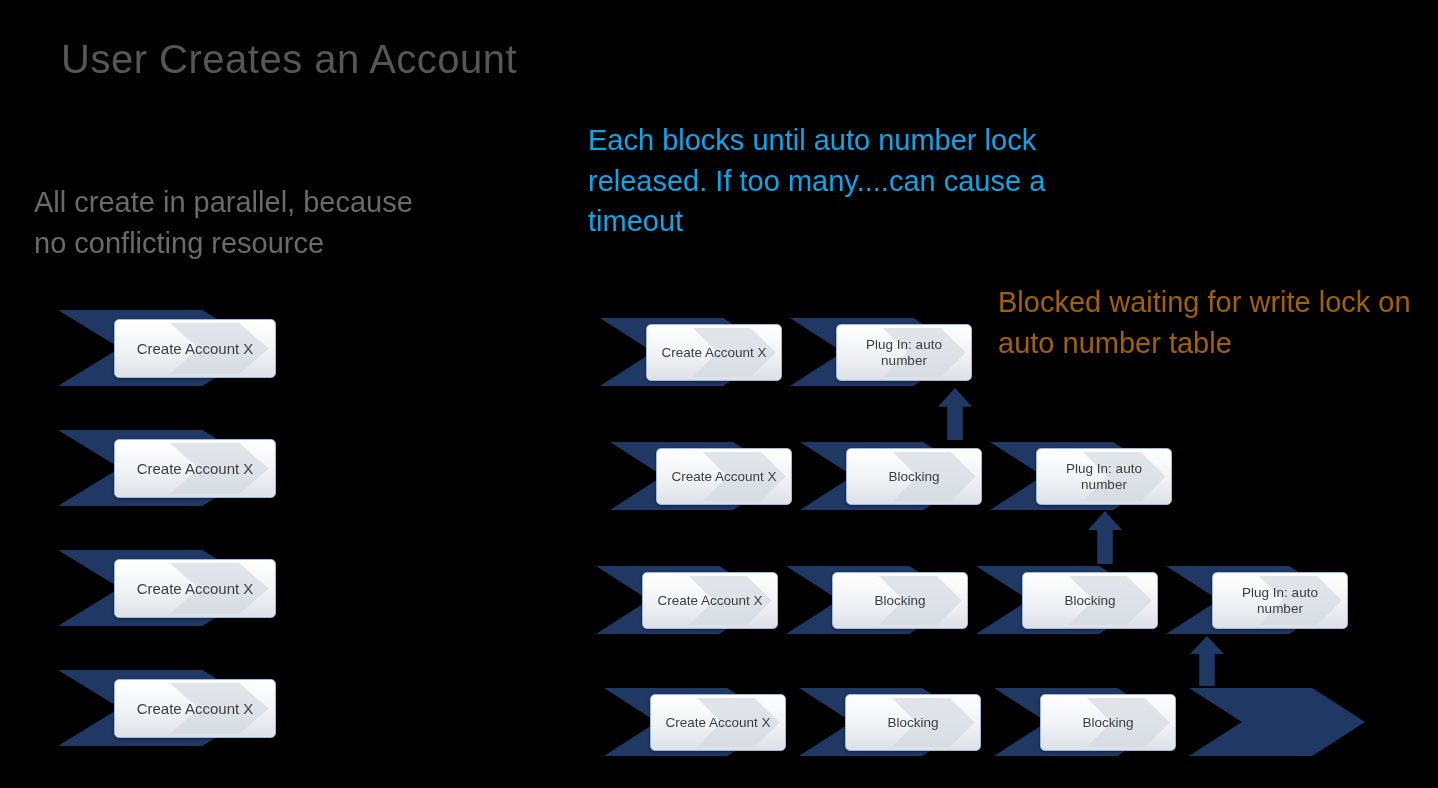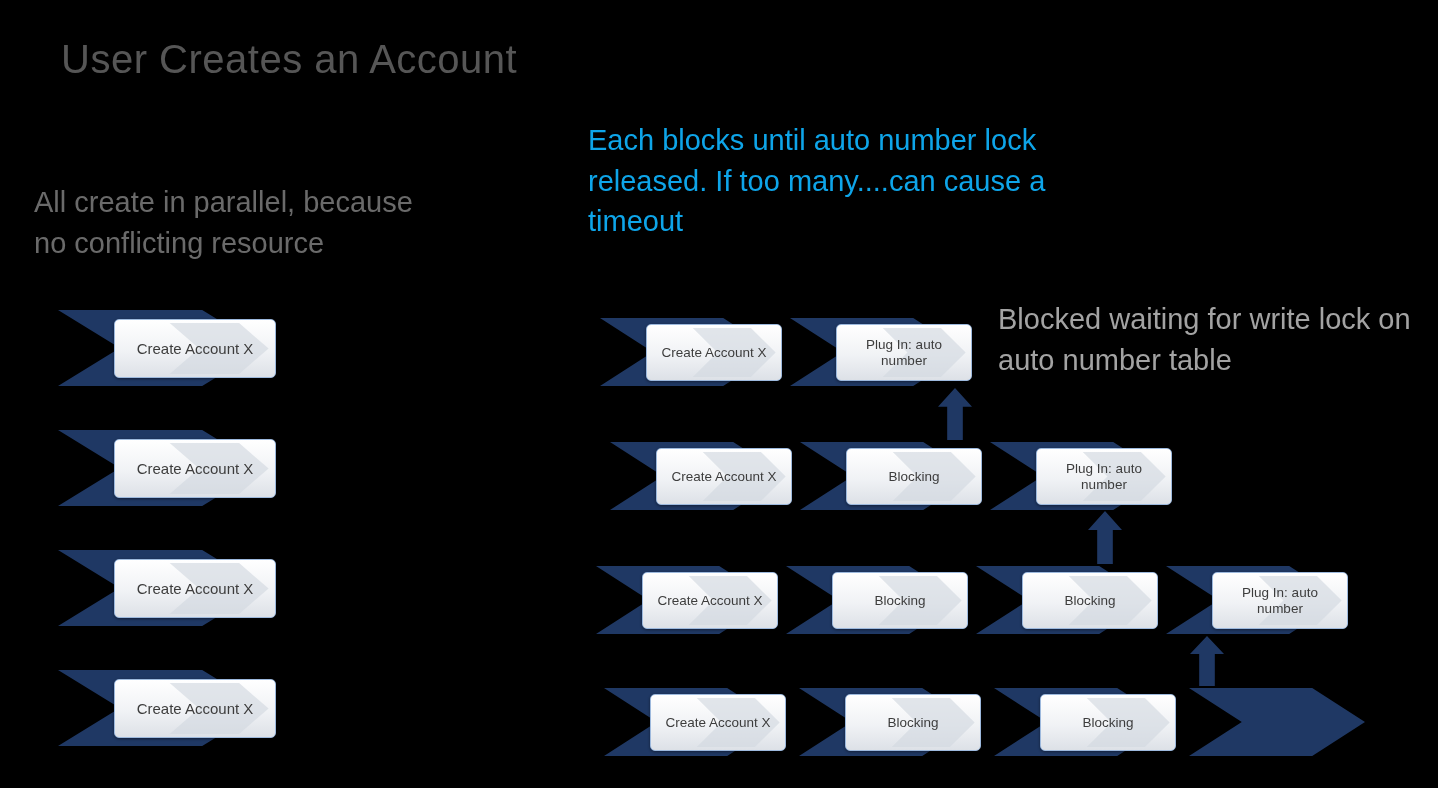--- a/index.html
+++ b/index.html
@@ -14,21 +14,21 @@
 
   
   .title {
     position: absolute; left: 46px; top: 22px;
     font-size: 40px; font-weight: 400; letter-spacing: 0.5px;
     color: #565656; margin: 15px;
   }
   .note { position: absolute; color: #666666; font-size: 29px; line-height: 1.40; font-weight: 400; }
   .note-left  { left: 34px;  top: 152px; width: 395px; color: #6a6a6a; margin-top: 30px; }
   .note-top   { left: 588px; top: 120px; width: 525px; color: #0ea5e9; }
-  .note-right { left: 998px; top: 299px; width: 430px; color: #a3a3a3; }
+  .note-right { left: 998px; top: 282px; width: 430px; color: #a16207; }
 
   
   .proc { position: absolute; }
   .proc .chev {
     position: absolute; left: 0; top: 0; height: 100%;
     background: #1f3864;
     clip-path: polygon(0 0, 70% 0, 100% 50%, 70% 100%, 0 100%, 30% 50%);
   }
   .proc .box {
     position: absolute;

